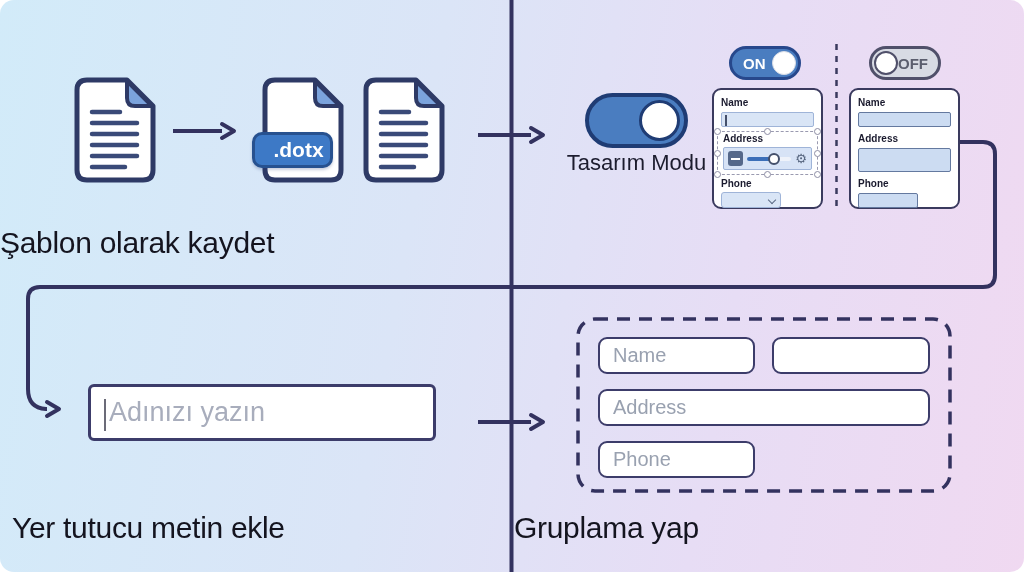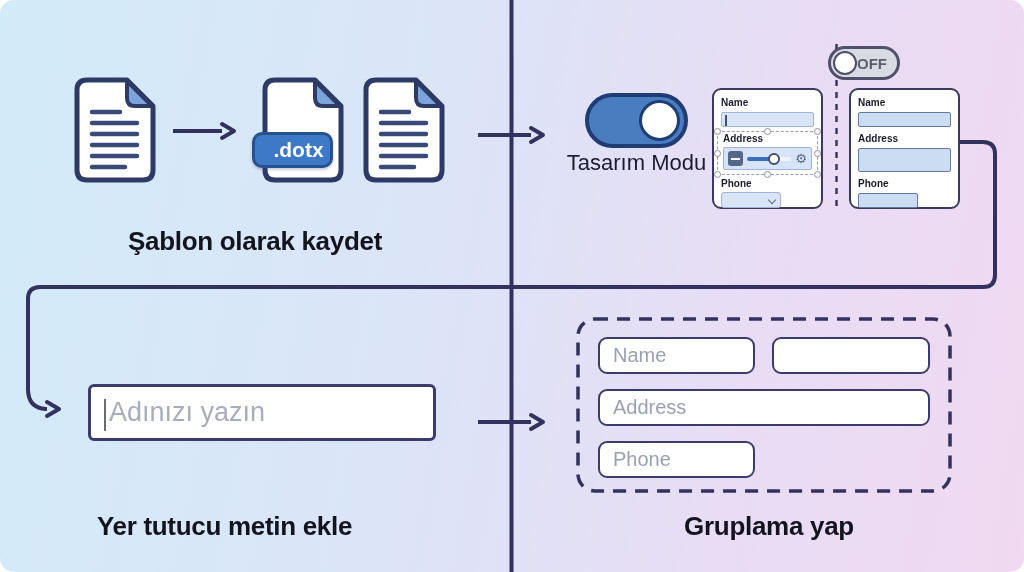--- a/index.html
+++ b/index.html
@@ -6,21 +6,21 @@
   html,body { width:1024px; height:572px; background:#fff; font-family:"Liberation Sans", sans-serif; }
   .stage {
     position:relative; width:1024px; height:572px; overflow:hidden;
     border-radius:14px;
     background:linear-gradient(100deg,#d2ebf9 0%,#dbe5f7 40%,#e7ddf5 70%,#f0d9f1 100%);
   }
   .overlay { position:absolute; left:0; top:0; pointer-events:none; }
 
   
   .q-title {
-    position:absolute; text-align:center; font-weight:700; font-size:26px; color:#14141f;
+    position:absolute; font-weight:400; font-size:30px; color:#14141f;
     letter-spacing:-0.3px;
   }
 
   
   .doc { position:absolute; width:84px; height:110px; }
   .dotx-badge {
     position:absolute; left:252px; top:132px; width:81px; height:36px;
     background:#3d79c6; border:3px solid #27518f; border-radius:10px;
     color:#fff; font-weight:700; font-size:21px; text-align:center; line-height:30px;
     box-shadow:0 2px 3px rgba(40,60,120,.25);
@@ -37,21 +37,21 @@
     background:#fff; border:3px solid #1f3c74; border-radius:50%;
   }
   .toggle-label {
     position:absolute; left:545px; top:150px; width:183px; text-align:center;
     font-size:22px; color:#1c1c2e;
   }
   .toggle-sm { position:absolute; width:72px; height:34px; border-radius:18px; display:flex; align-items:center; }
   .toggle-on { left:729px; top:46px; background:#4a7dc0; border:3px solid #27488c; }
   .toggle-on .t-txt { color:#fff; font-weight:700; font-size:15px; margin-left:11px; }
   .toggle-on .knob { position:absolute; right:2px; top:2px; width:24px; height:24px; background:#fff; border:1px solid #d9dde6; border-radius:50%; }
-  .toggle-off { left:828px; top:46px; background:#d8dbe4; border:3px solid #50506a; }
+  .toggle-off { left:869px; top:46px; background:#d8dbe4; border:3px solid #50506a; }
   .toggle-off .t-txt { position:absolute; right:10px; color:#5b5e6e; font-weight:700; font-size:15px; }
   .toggle-off .knob { position:absolute; left:2px; top:2px; width:24px; height:24px; background:#fff; border:2px solid #50506a; border-radius:50%; }
 
   
   .mini-card {
     position:absolute; top:88px; width:111px; height:121px;
     background:#fff; border:2.5px solid #3a3a5e; border-radius:9px; padding:7px 7px;
   }
   .card-design { left:712px; }
   .card-preview { left:849px; }
@@ -169,20 +169,24 @@
     </g>
   </svg>
 
   <div class="q-title" style="left:0; top:226px; width:510px;">Şablon olarak kaydet</div>
 
   <div class="toggle-big">
     <div class="knob"></div>
   </div>
   <div class="toggle-label">Tasarım Modu</div>
 
+  <div class="toggle-sm toggle-on">
+    <span class="t-txt">ON</span>
+    <span class="knob"></span>
+  </div>
   <div class="toggle-sm toggle-off">
     <span class="knob"></span>
     <span class="t-txt">OFF</span>
   </div>
 
   <div class="mini-card card-design">
     <div class="mini-label">Name</div>
     <div class="gap3"></div>
     <div class="mini-input">
       <span class="mini-caret"></span>

